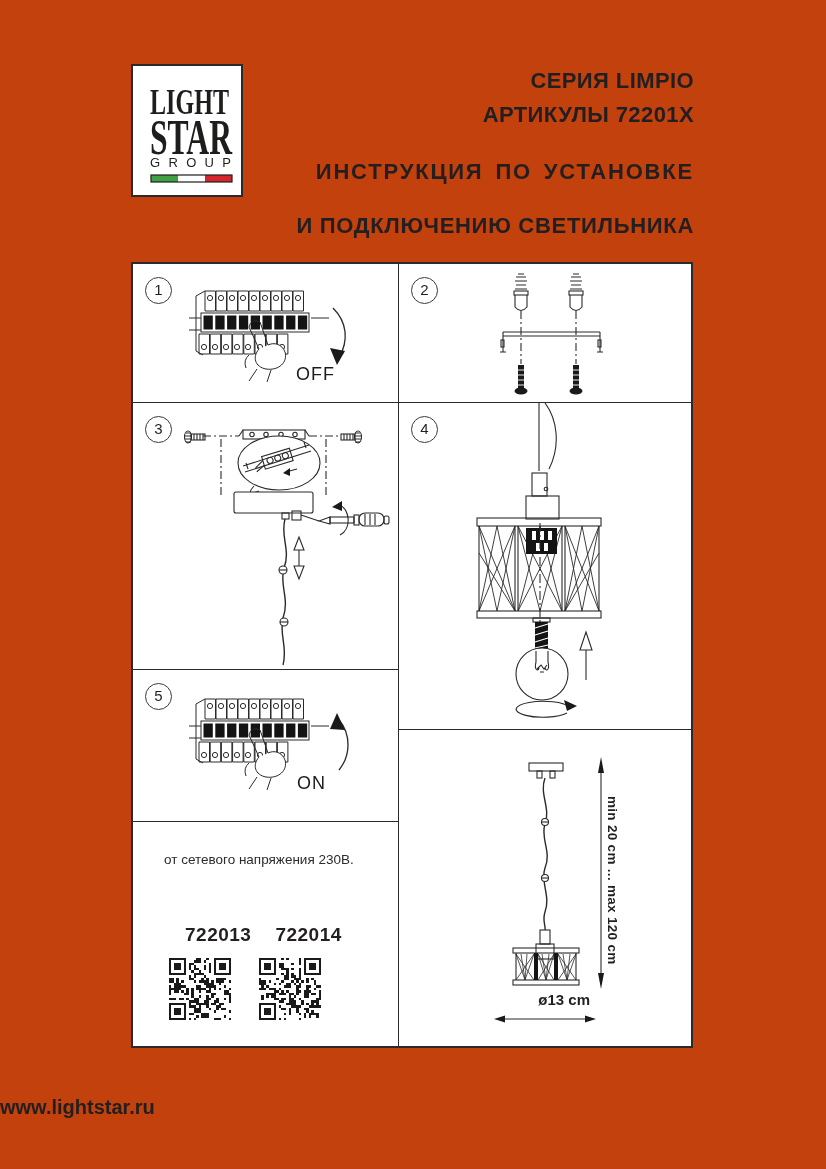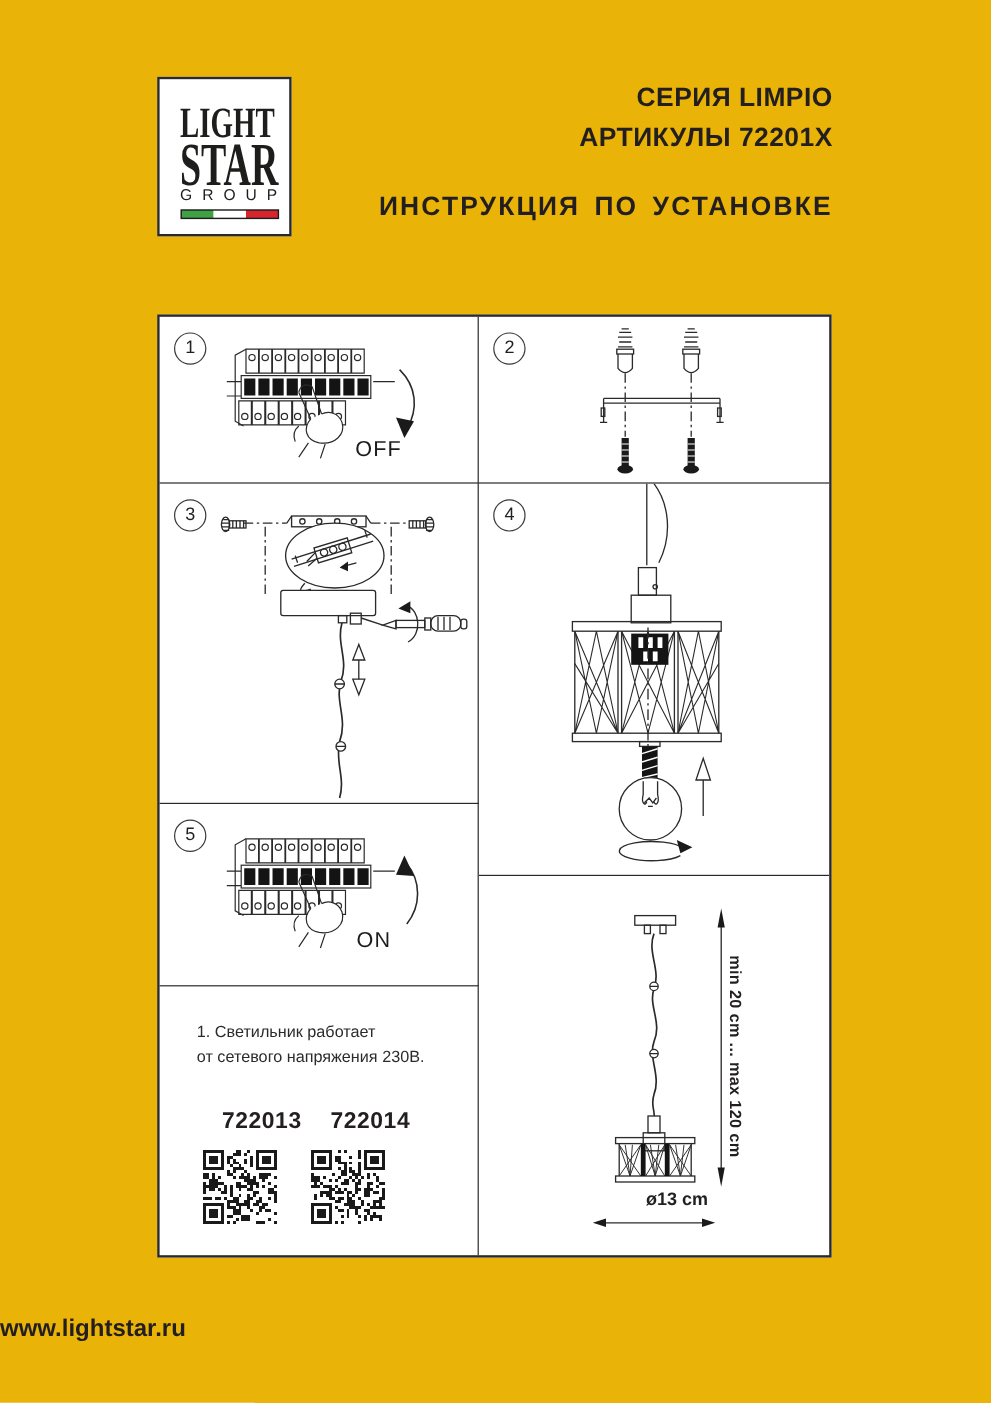--- a/index.html
+++ b/index.html
@@ -1,17 +1,17 @@
 <!DOCTYPE html>
 <html><head>
 <meta charset="utf-8">
 <style>
   *{margin:0;padding:0;box-sizing:border-box}
   html,body{background:#e8e8e8}
-  .page{position:relative;width:826px;height:1169px;margin:0 auto;background:#eab308;
+  .page{position:relative;width:826px;height:1169px;margin:0 auto;background:#c2410c;
         font-family:"Liberation Sans",sans-serif;color:#231f20;overflow:hidden}
   
   .logo{position:absolute;left:131px;top:64px;width:112px;height:133px;border:2px solid #2a2a2a;background:#fff}
   .titleblock{position:absolute;top:64px;right:132px;text-align:right}
   .t-series{font-size:22px;font-weight:bold;line-height:34px;letter-spacing:.4px;white-space:nowrap}
   .t-head{margin-top:26px;font-size:22px;font-weight:bold;line-height:28px;white-space:nowrap}
   .ls1{letter-spacing:1.8px;word-spacing:4px}
   .ls2{letter-spacing:.7px}
   
   .grid{position:absolute;left:131px;top:262px;width:562px;height:786px;border:2px solid #2a2a2a;background:#fff}
@@ -88,20 +88,21 @@
         <rect x="72" y="109" width="27" height="7" fill="#d6252c"></rect>
         <rect x="18" y="109" width="81" height="7" fill="none" stroke="#1d1d1b" stroke-width="1.2"></rect>
       </g>
     </svg>
   </div>
 
   <div class="titleblock">
     <div class="t-series">СЕРИЯ LIMPIO</div>
     <div class="t-series">АРТИКУЛЫ 72201X</div>
     <div class="t-head ls1">ИНСТРУКЦИЯ ПО УСТАНОВКЕ</div>
+    <div class="t-head ls2">И ПОДКЛЮЧЕНИЮ СВЕТИЛЬНИКА</div>
   </div>
 
   <div class="grid">
 
     <div class="panel p1">
       <div class="badge">1</div>
       <svg class="draw" width="266" height="139" viewBox="0 0 266 139">
         <use href="#breaker" x="56" y="25"></use>
         <path d="M200,44 C214,58 216,76 206,94" stroke="#2a2a2a" fill="none" stroke-width="1.3"></path>
         <polygon points="204,101 197,84 212,87" fill="#1a1a1a"></polygon>
@@ -256,21 +257,20 @@
       <svg class="draw" width="266" height="152" viewBox="0 0 266 152">
         <use href="#breaker" x="56" y="27"></use>
         <path d="M206,100 C218,85 218,64 206,50" stroke="#2a2a2a" fill="none" stroke-width="1.3"></path>
         <polygon points="204,43 197,59 212,60" fill="#1a1a1a"></polygon>
       </svg>
       <div class="switch-label on-pos">ON</div>
     </div>
 
     <div class="panel pnotes">
       <div class="notes-text">
-        <div>1. Светильник работает</div>
         <div>от сетевого напряжения 230В.</div>
       </div>
       <div class="article-codes">
         <span>722013</span>
         <span>722014</span>
       </div>
       <div class="qrrow">
         <svg width="62" height="62" viewBox="0 0 25 25" fill="#1a1a1a" shape-rendering="crispEdges">
             <rect x="11" y="0" width="1" height="1"></rect>
             <rect x="12" y="0" width="1" height="1"></rect>

